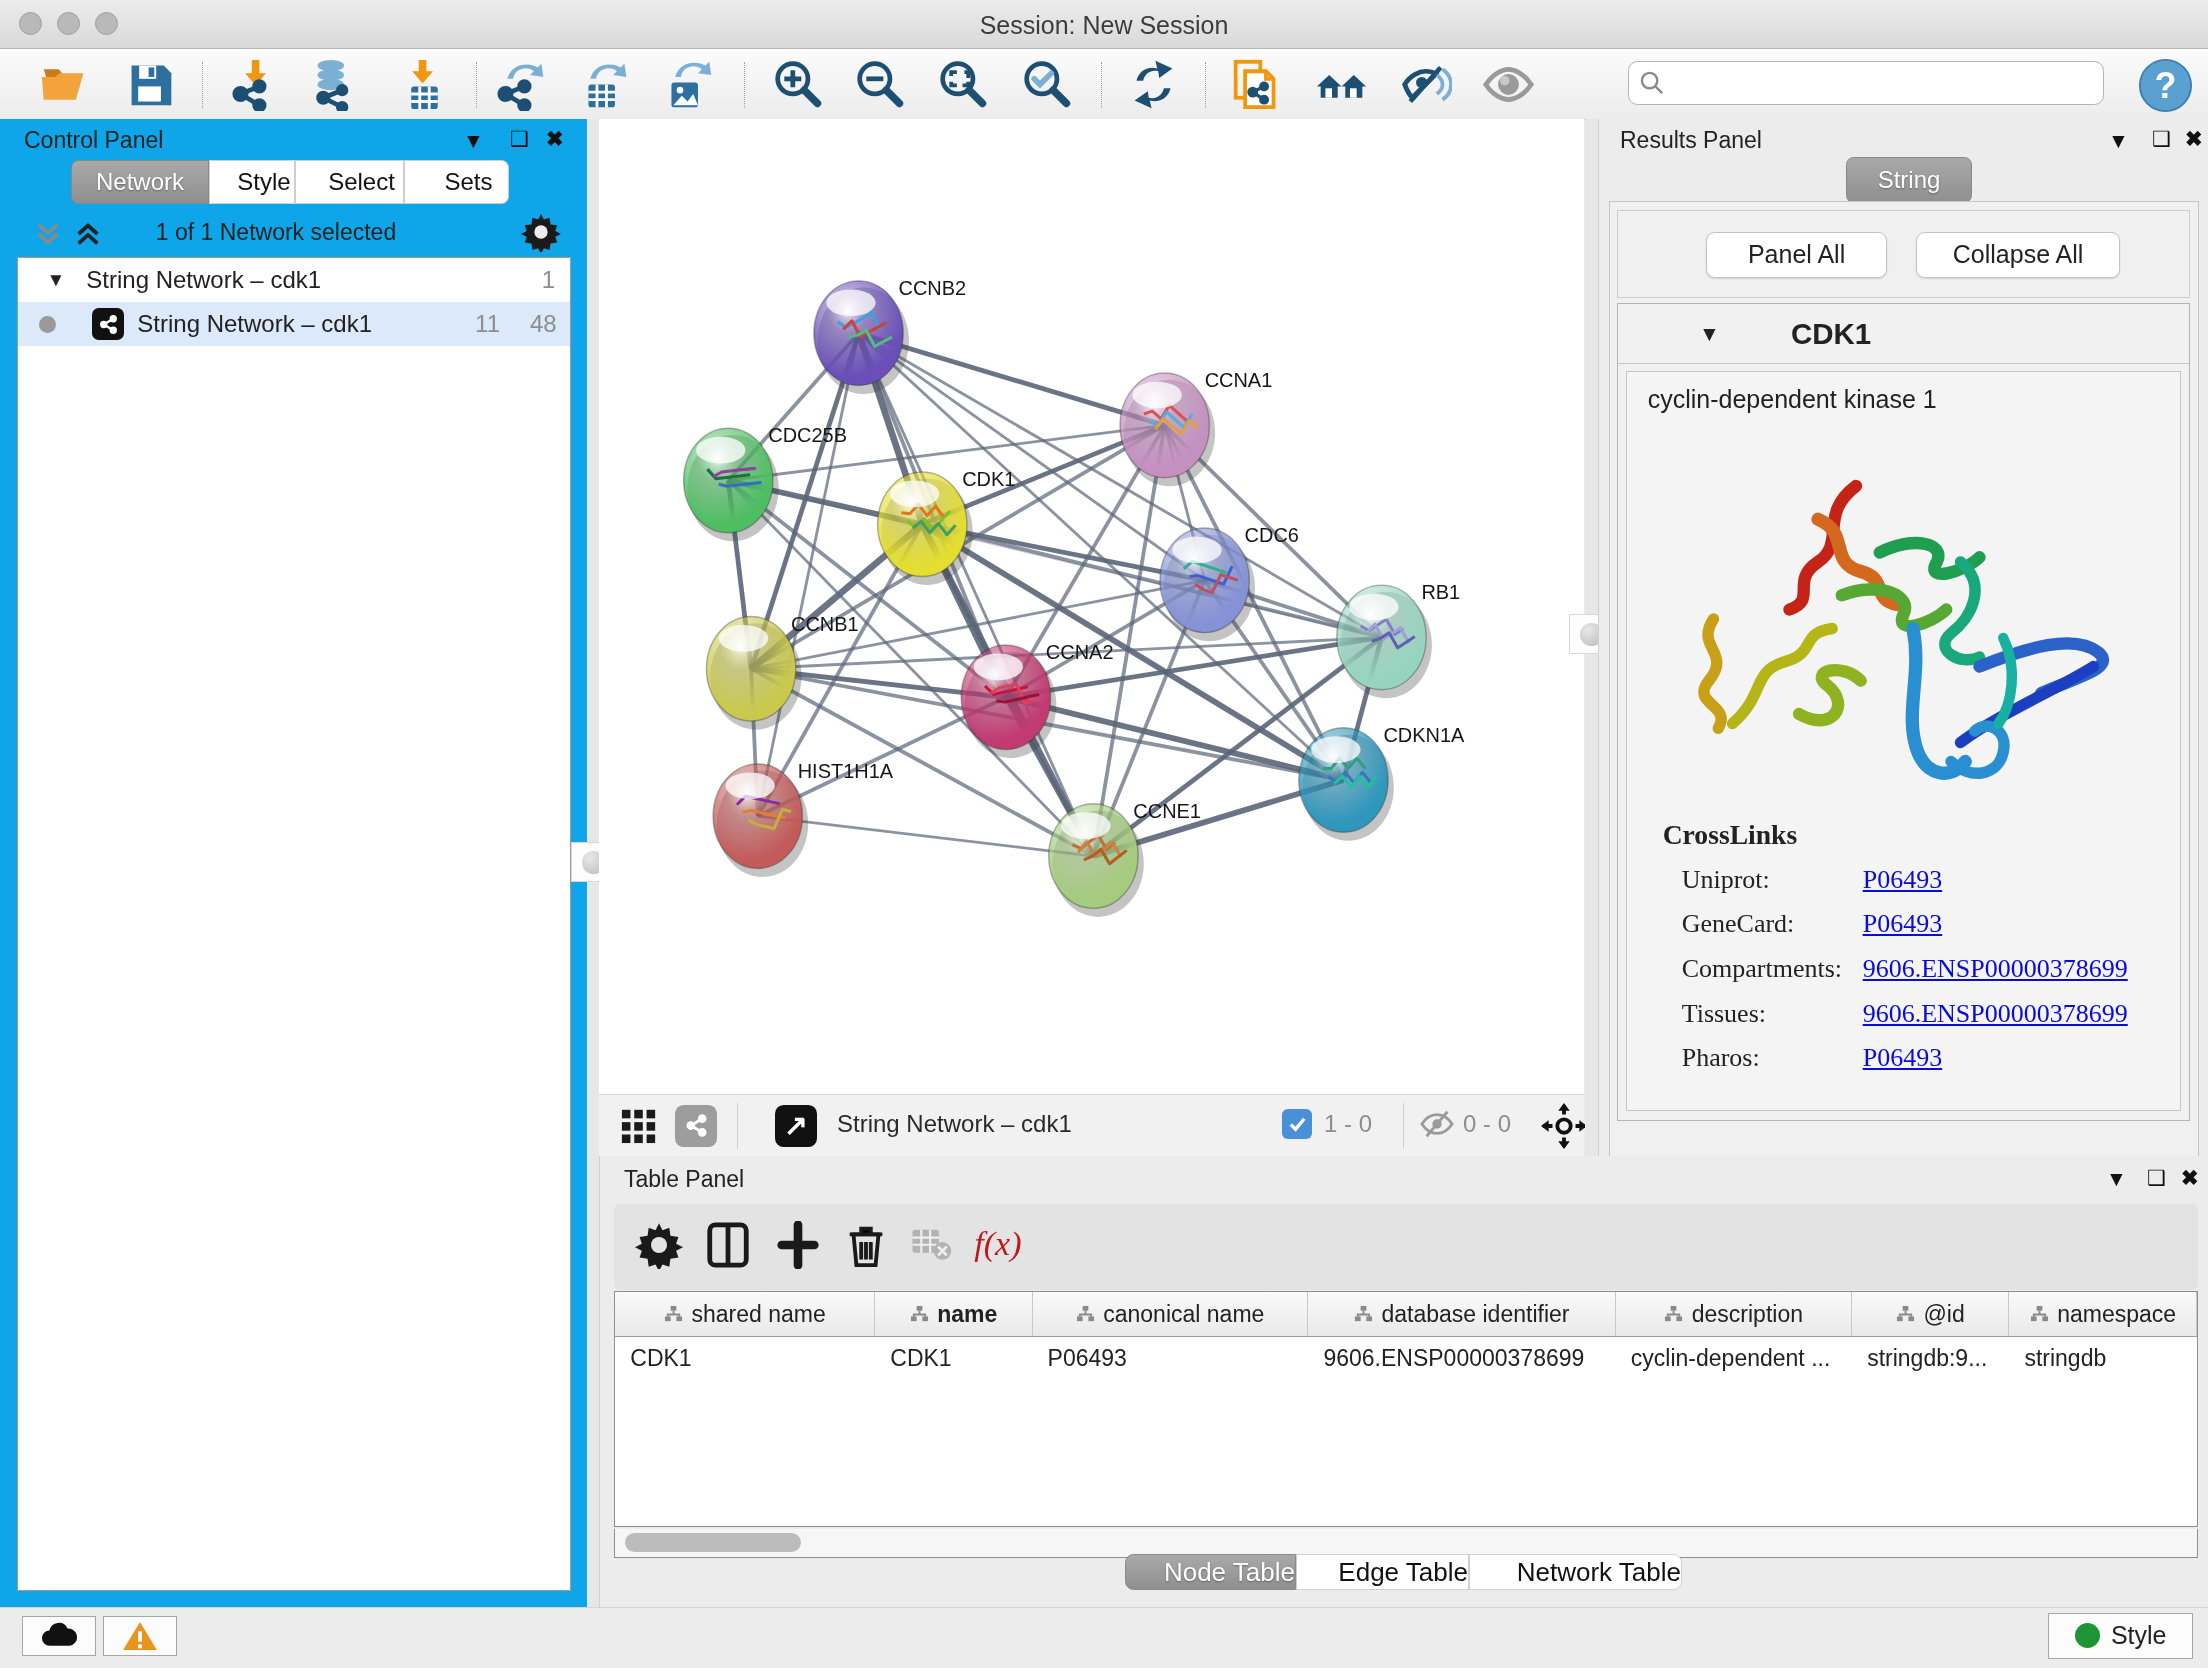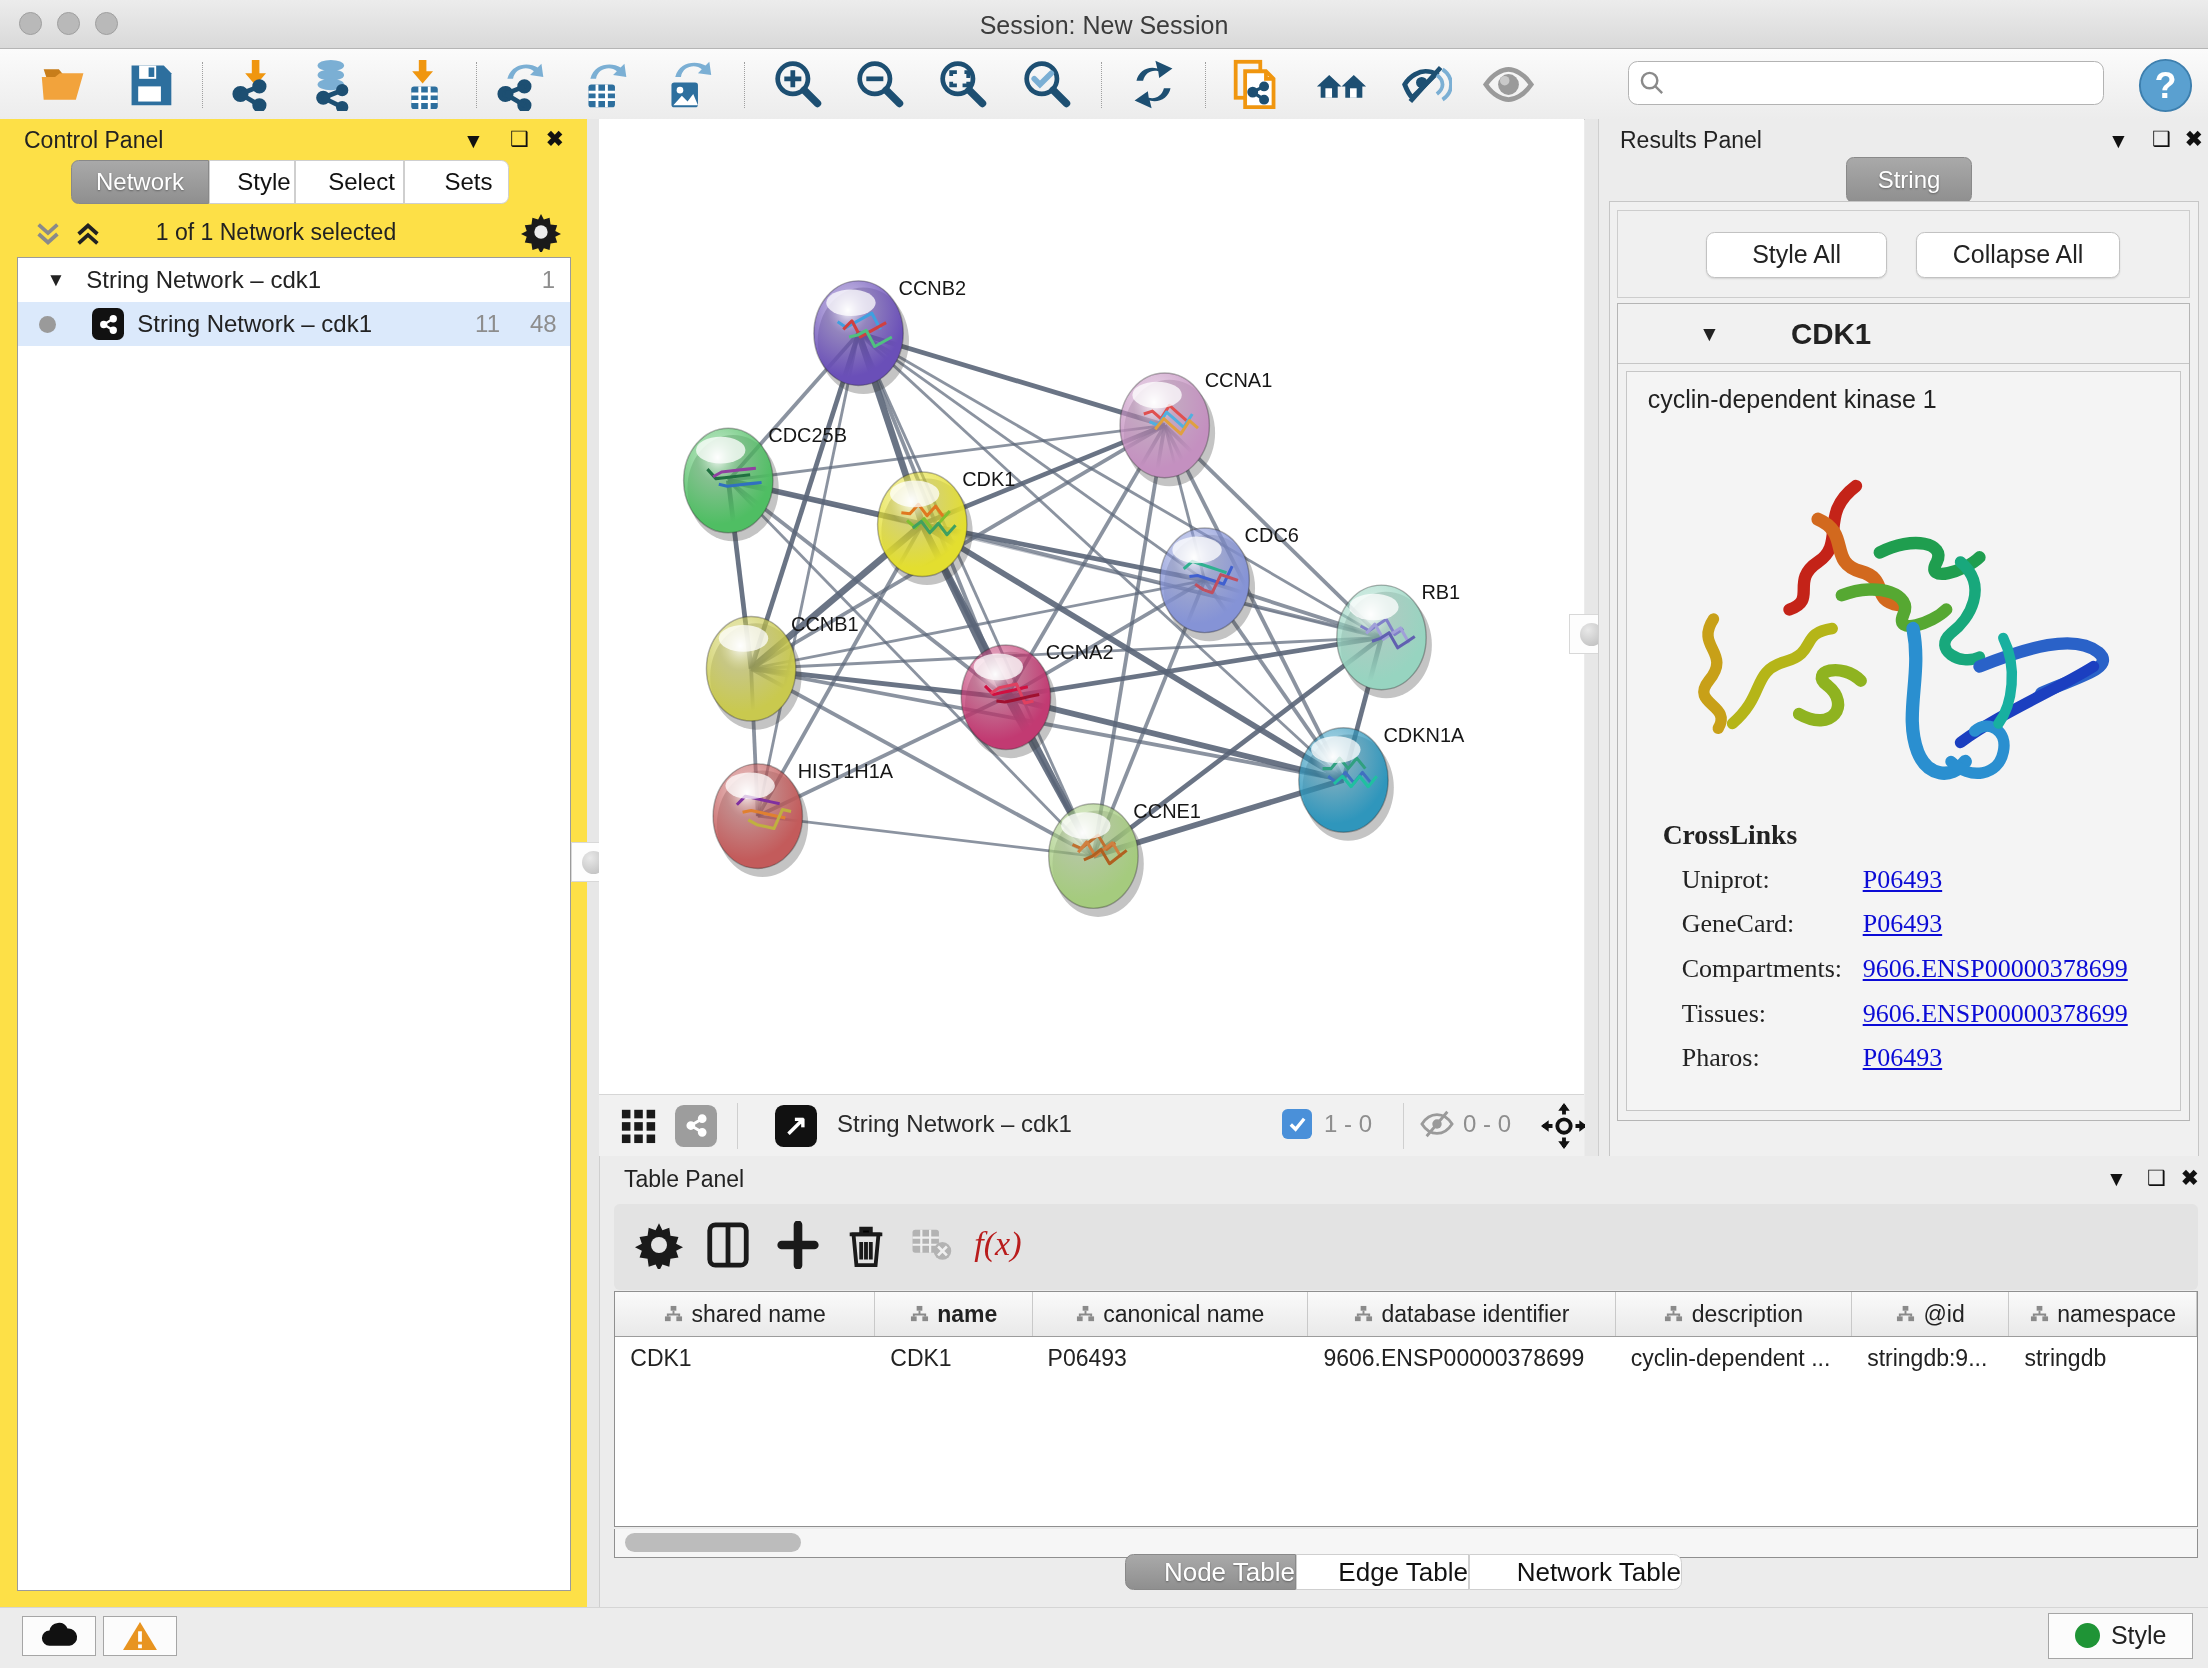--- a/index.html
+++ b/index.html
@@ -14,21 +14,21 @@
   .tbico{top:8.6px;width:53px;height:53px;cursor:pointer;}
   .tbsep{top:13.3px;width:0;height:46px;border-left:1.9px dotted #9f9f9f;}
   #searchbox{left:1628px;top:12.4px;width:476px;height:44px;background:#fff;border:1.9px solid #b3b3b3;border-radius:9.5px;display:flex;align-items:center;padding-left:9.5px;box-sizing:border-box;}
   #searchbox input{border:none;outline:none;font-size:23px;width:409px;background:transparent;font-family:"Liberation Sans",sans-serif;}
   
   .panel-title{font-size:23px;color:#222;}
   .ph-ic{font-size:21px;color:#111;cursor:pointer;}
   .graybtn-tab{background:linear-gradient(#a9a9a9,#8f8f8f);color:#fff;border:1px solid #898989;border-radius:7.6px;text-shadow:0 1px 1.9px rgba(0,0,0,.35);}
   .whitetab{background:#fff;color:#111;border:1px solid #cfcfcf;padding-left:24px;}
   
-  #control{left:0;top:119px;width:587px;height:1488px;background:#fde047;}
+  #control{left:0;top:119px;width:587px;height:1488px;background:#0ea5e9;}
   .cp-tab{top:41px;height:44px;font-size:24px;display:flex;align-items:center;justify-content:center;cursor:pointer;box-sizing:border-box;}
   #cp-list{left:17px;top:138px;width:552px;height:1332px;background:#fff;border:1.9px solid #9b9b9b;}
   .net-row{height:44px;display:flex;align-items:center;font-size:24px;cursor:pointer;}
   #net-row-sel{background:#dbe9fb;}
   .cnt{color:#8d8d8d;}
   .shareblk{width:32px;height:32px;border-radius:6.7px;background:#111;display:inline-flex;align-items:center;justify-content:center;}
   
   #netview{left:599px;top:119px;width:985px;height:975px;background:#ffffff;}
   #netbar{left:599px;top:1094px;width:985px;height:61px;background:#f1f1f1;border-top:1px solid #d6d6d6;border-bottom:1px solid #c9c9c9;}
   .nb-sep{top:7.6px;height:46px;border-left:1px solid #cfcfcf;}
@@ -598,21 +598,21 @@
   <span class="abs ph-ic" style="left:553px;top:7.6px">❑</span>
   <span class="abs ph-ic" style="left:586px;top:7.6px;font-weight:bold">✖</span>
 
   <div class="abs graybtn-tab" id="stringtab">
       <span>String</span>
     </div>
 
   <div class="abs" id="res-outer">
     <div class="abs" id="expbox">
       <div class="abs resbtn" style="left:88px;width:179px">
-          <span>Style All</span>
+          <span>Panel All</span>
         </div>
       <div class="abs resbtn" style="left:298px;width:202px">
           <span>Collapse All</span>
         </div>
     </div>
 
     <div class="abs" id="cdk1box">
       <div class="abs" id="cdk1hdr">
         <span style="margin-left:81px;font-size:21px">▼</span>
         <span style="margin-left:71px;font-size:29.5px;font-weight:bold">CDK1</span>

